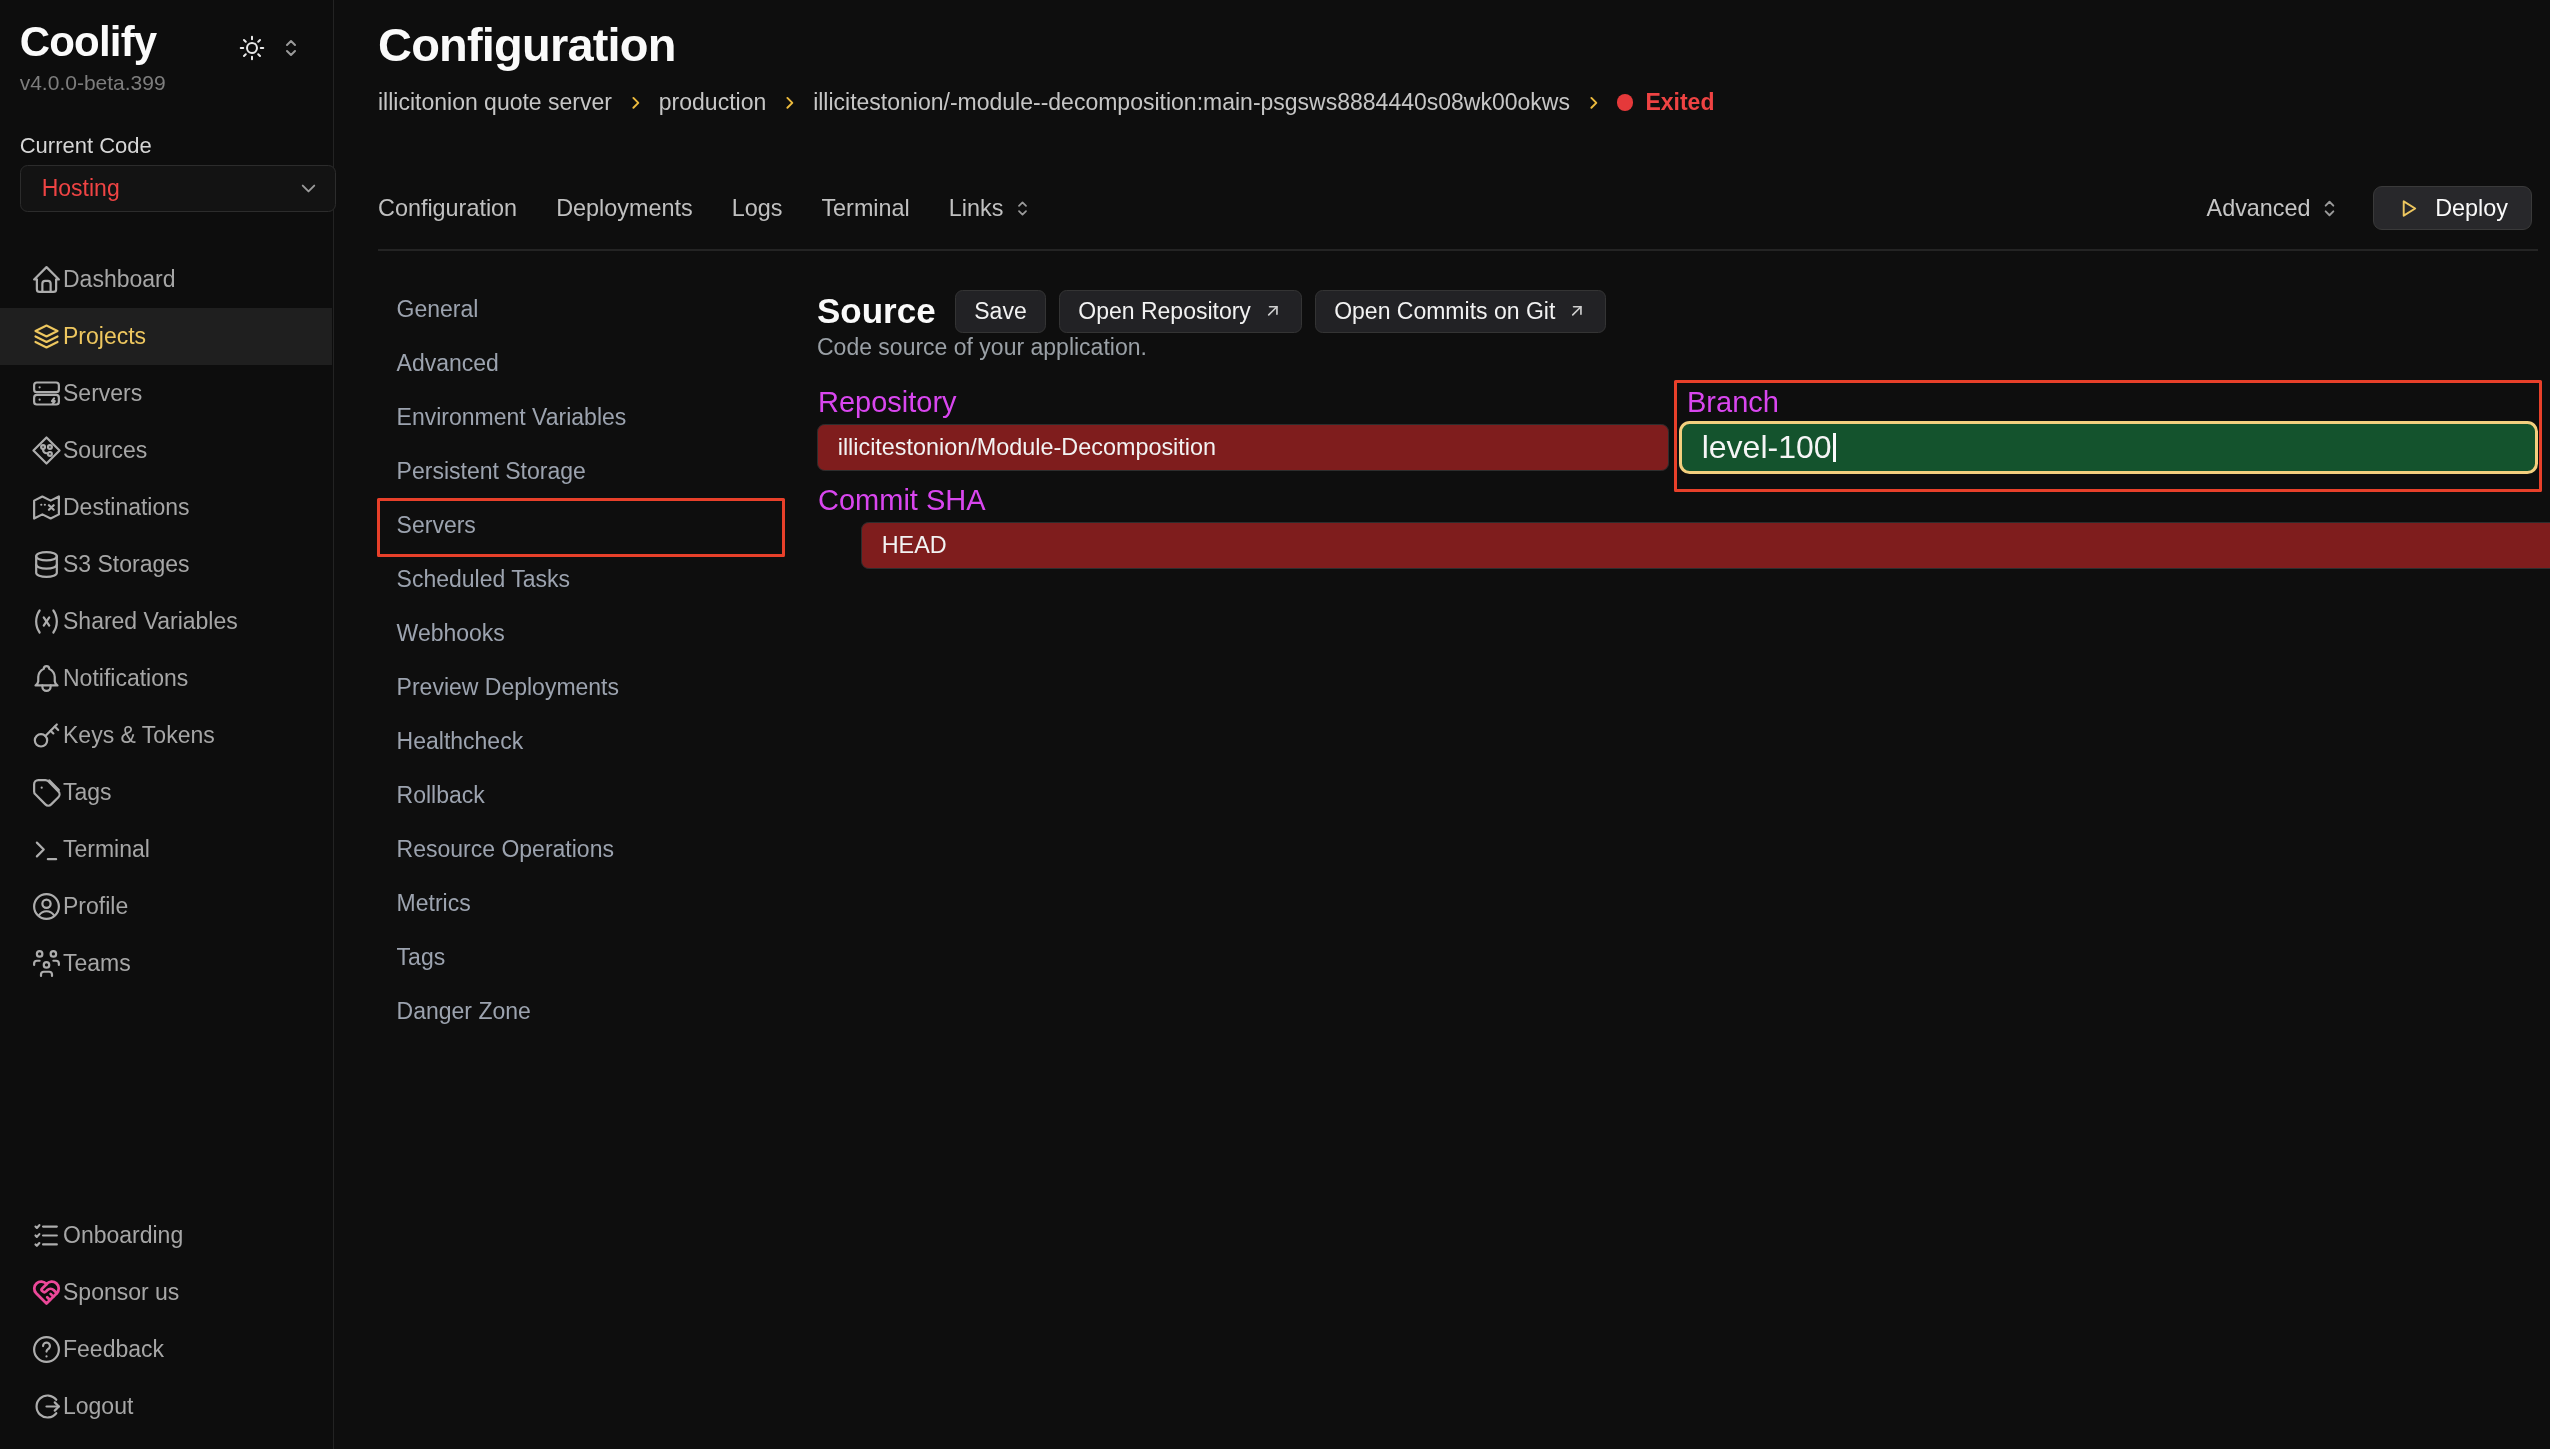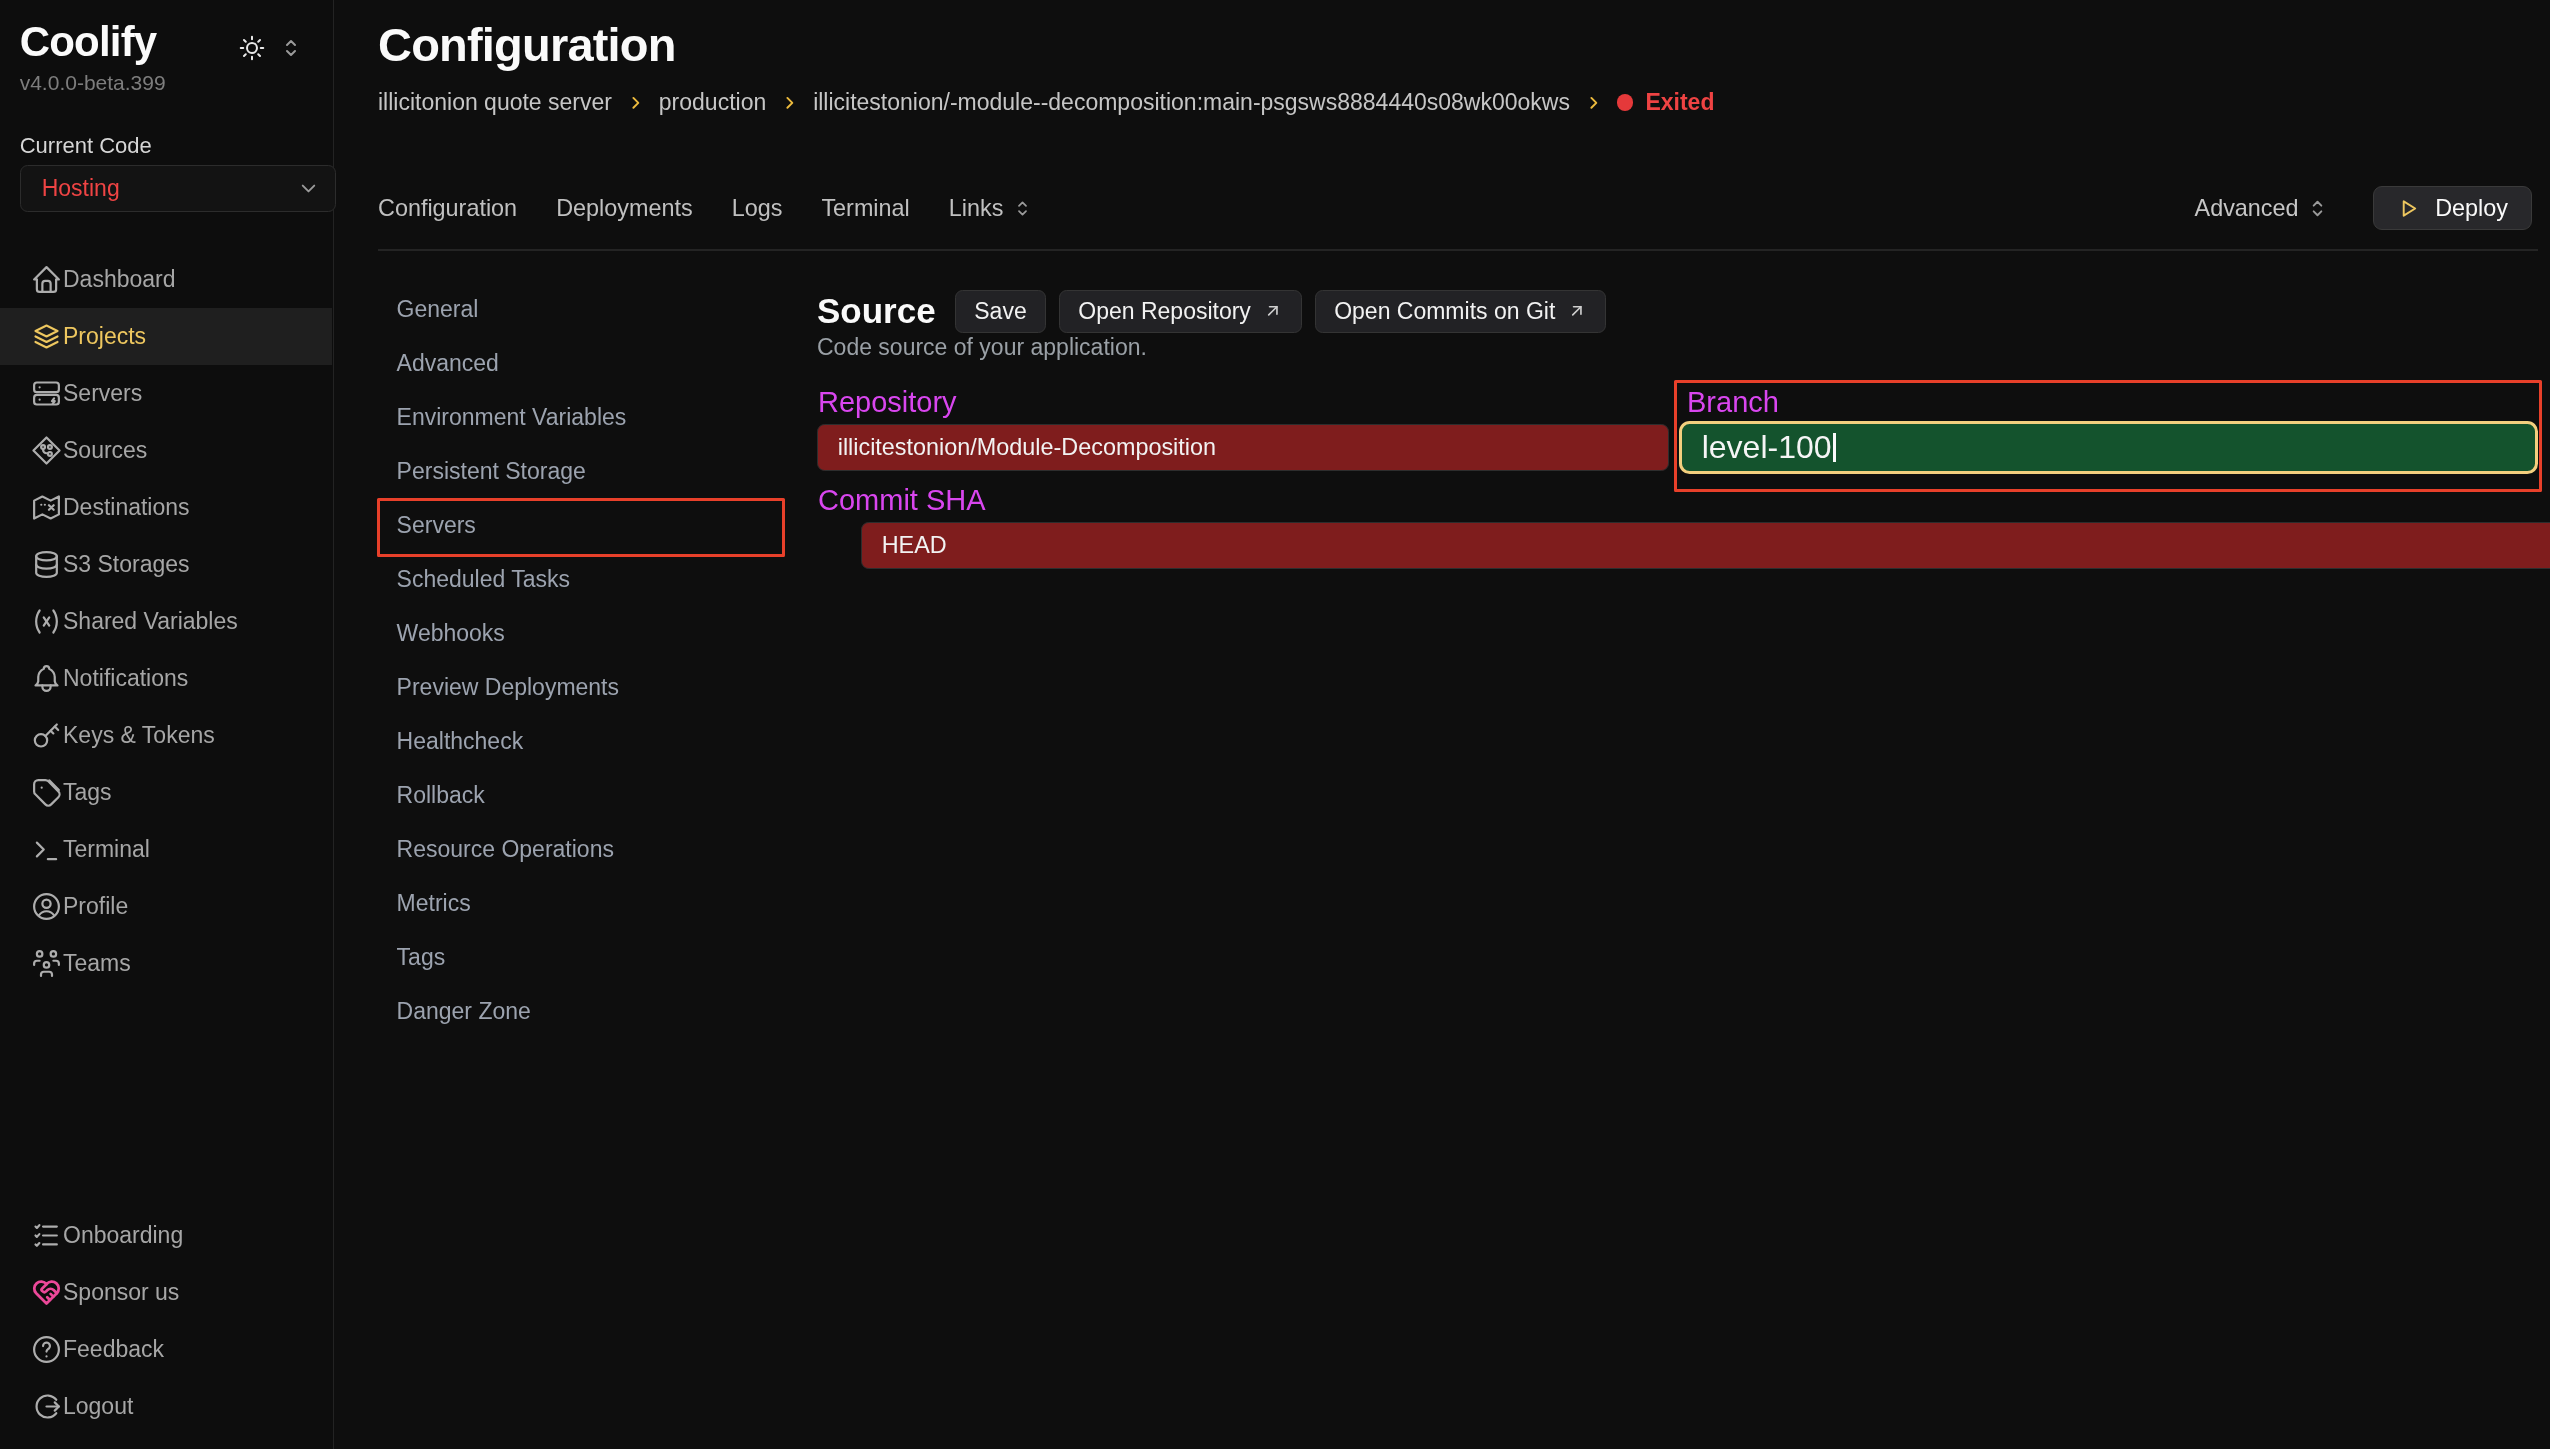--- a/index.html
+++ b/index.html
@@ -55,21 +55,21 @@
   
   .tabs { position: absolute; left: 378px; top: 186px; height: 44px; display: flex; align-items: center; gap: 39px; }
   .tab { display: flex; align-items: center; gap: 9px; font-size: 23.4px; color: #c0c0c0; cursor: pointer; }
   .tab .icon { width: 21px; height: 21px; color: #9a9a9a; }
   .top-actions { position: absolute; right: 18px; top: 186px; height: 44px; display: flex; align-items: center; gap: 32px; }
   .advanced { display: flex; align-items: center; gap: 7.6px; font-size: 23.4px; color: #c6c6c6; cursor: pointer; }
   .advanced .icon { width: 23px; height: 23px; color: #9a9a9a; }
   .deploy-btn {
     height: 44px; padding: 0 23px; display: inline-flex; align-items: center; gap: 15px;
     background: #28282b; border: 0.8px solid #3a3a3a; border-radius: 9px;
-    font-size: 23.4px; color: #fafafa; font-family: inherit; cursor: pointer; margin-left: 12px;
+    font-size: 23.4px; color: #fafafa; font-family: inherit; cursor: pointer;
   }
   .deploy-btn .icon { width: 23px; height: 23px; color: #eec75f; }
   .hdivider { position: absolute; left: 378px; right: 12px; top: 249px; height: 1.5px; background: #242424; }
 
   
   .subnav { position: absolute; left: 386px; top: 282px; width: 392px; list-style: none; }
   .subnav-item { height: 54px; display: flex; align-items: center; padding-left: 10.6px; font-size: 23px; color: #9ca3af; cursor: pointer; border-radius: 3px; }
   .subnav-item.active { background: #1d1d1d; color: #eec75f; }
 
   

